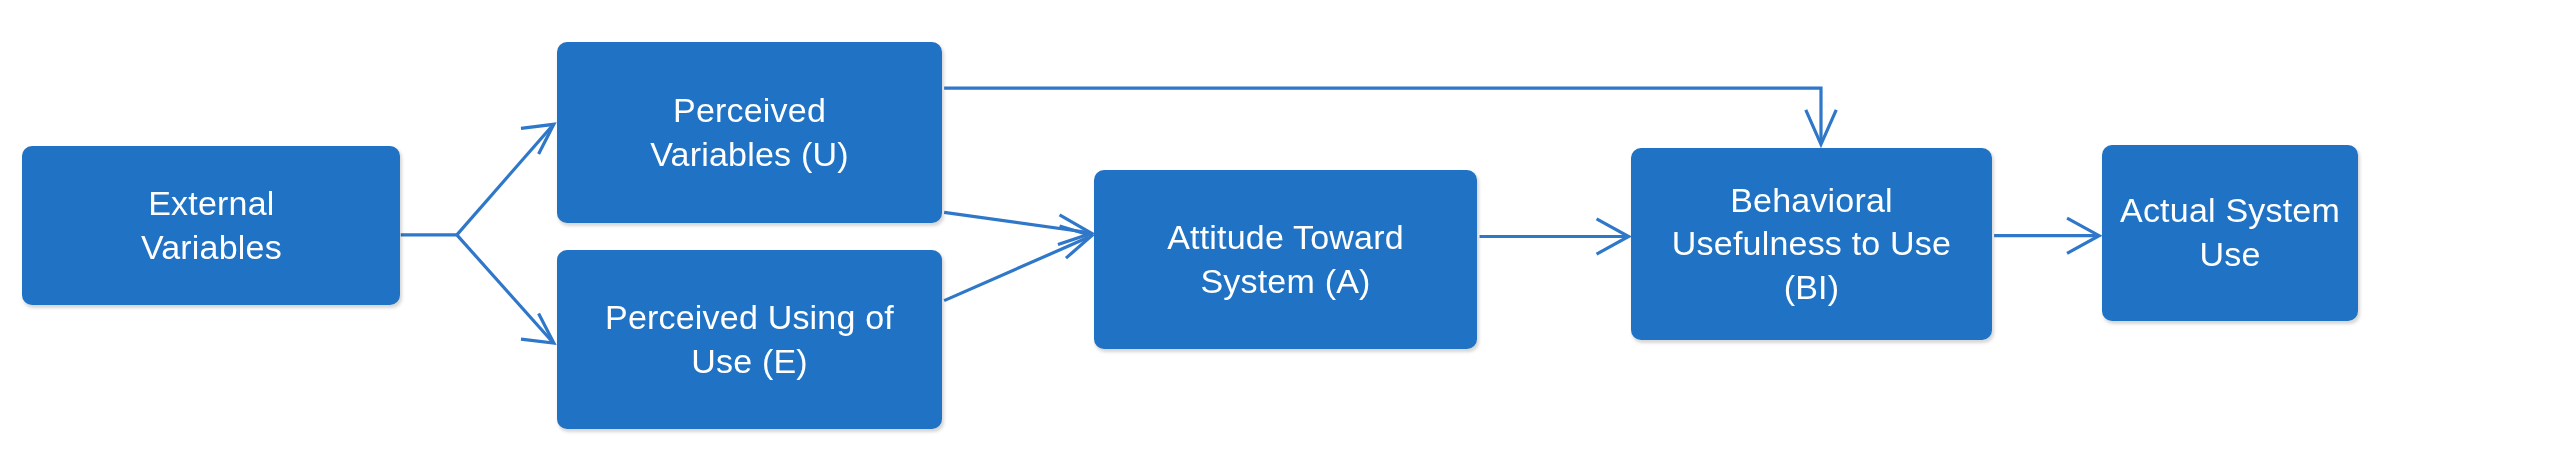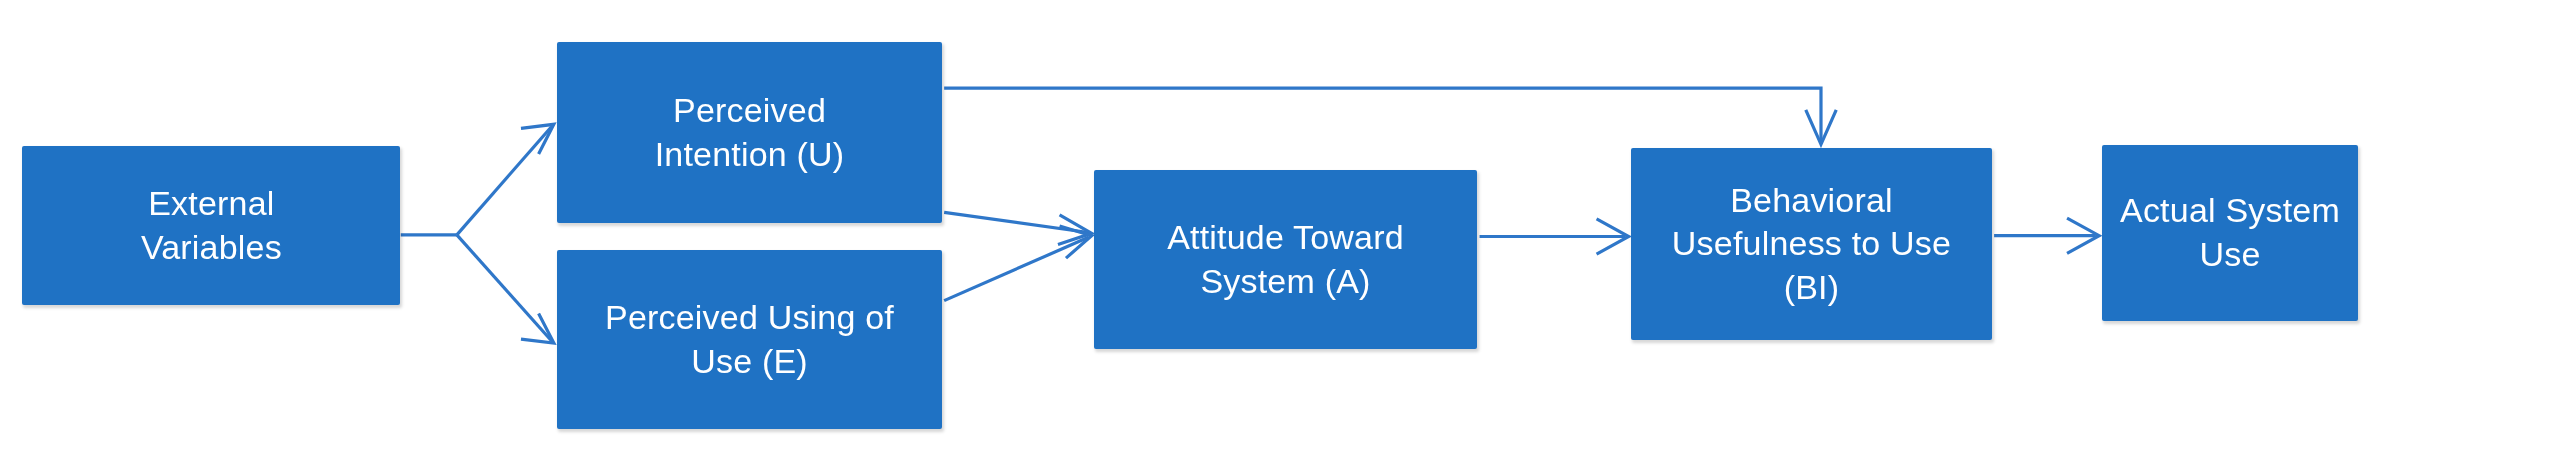--- a/index.html
+++ b/index.html
@@ -12,21 +12,21 @@
     width: 2576px;
     height: 473px;
     background: #ffffff;
     overflow: hidden;
     font-family: "Liberation Sans", sans-serif;
   }
   .node {
     position: absolute;
     box-sizing: border-box;
     background: #1f72c4;
-    border-radius: 2px;
+    border-radius: 10px;
     color: #ffffff;
     display: flex;
     align-items: center;
     justify-content: center;
     text-align: center;
     font-size: 34px;
     line-height: 1.28;
     letter-spacing: 0.2px;
     padding: 3.2px 11.2px;
     box-shadow: 1.6px 2.4px 3.2px rgba(0,0,0,0.16);
@@ -85,21 +85,21 @@
   <div class="node" id="node-external-variables">
     <span>
         <span>External</span>
         <span>Variables</span>
       </span>
   </div>
 
   <div class="node" id="node-perceived-usefulness">
     <span>
         <span>Perceived</span>
-        <span>Intention (U)</span>
+        <span>Variables (U)</span>
       </span>
   </div>
 
   <div class="node" id="node-perceived-ease-of-use">
     <span>
         <span>Perceived  Using of</span>
         <span>Use (E)</span>
       </span>
   </div>
 

